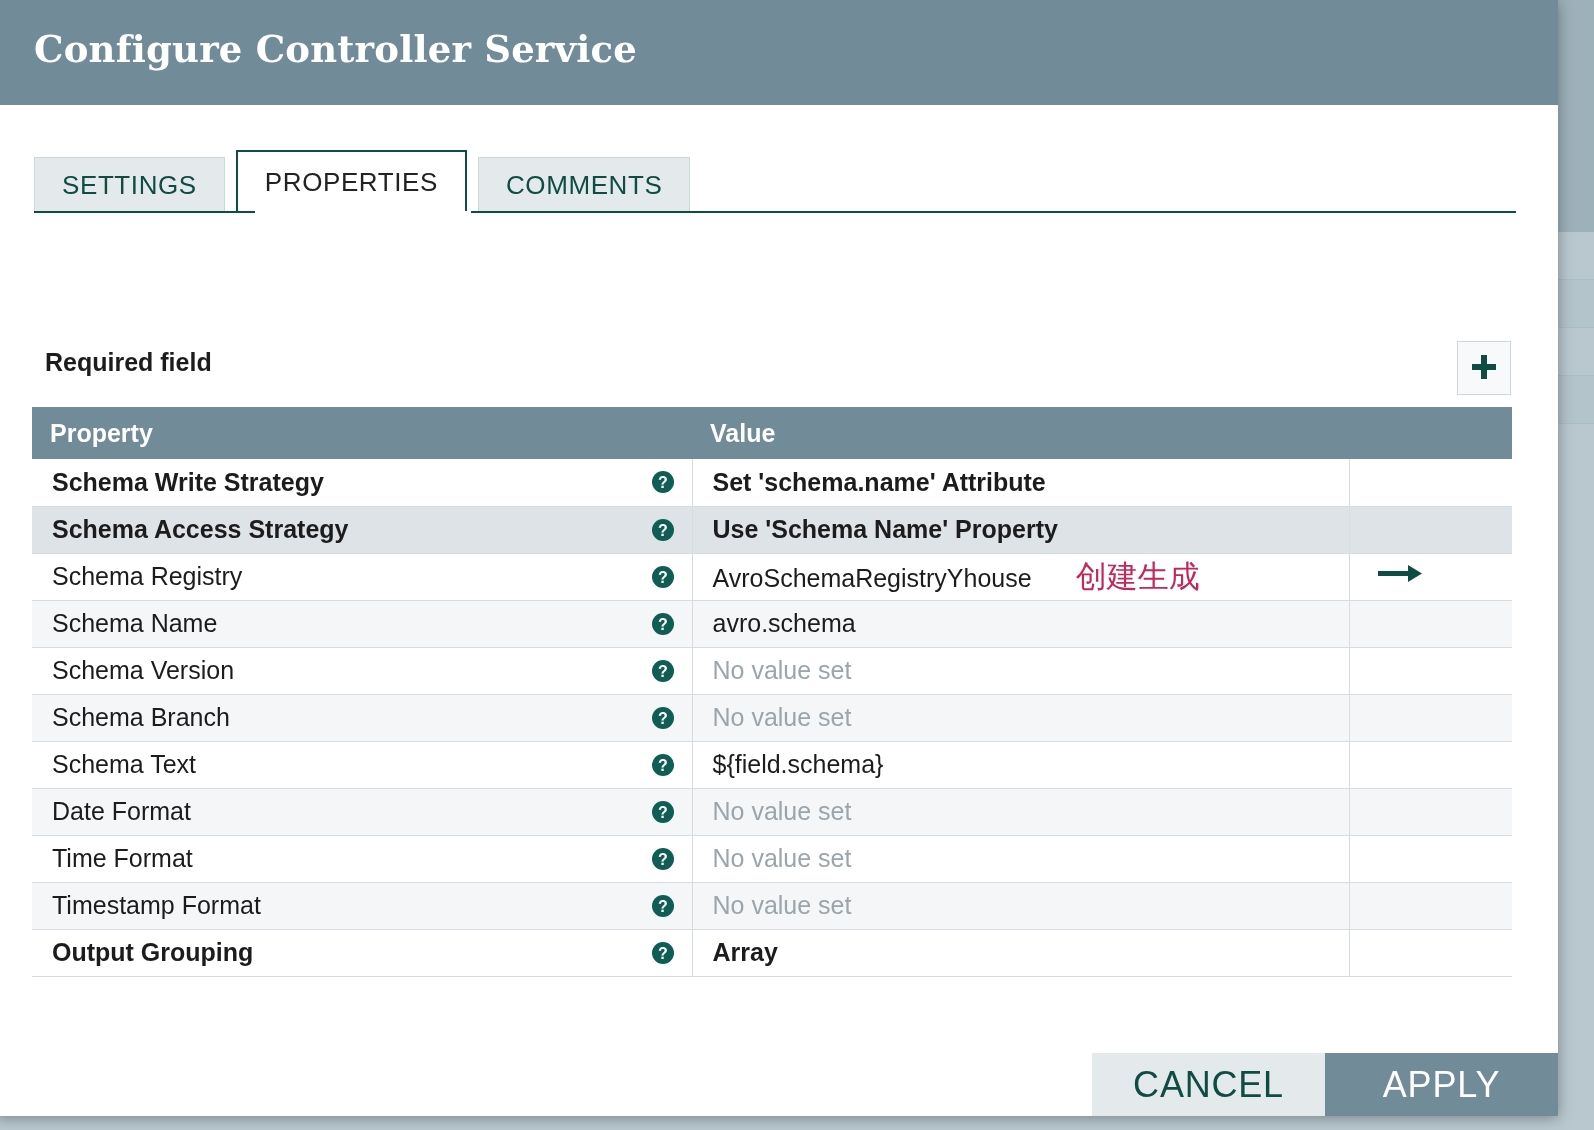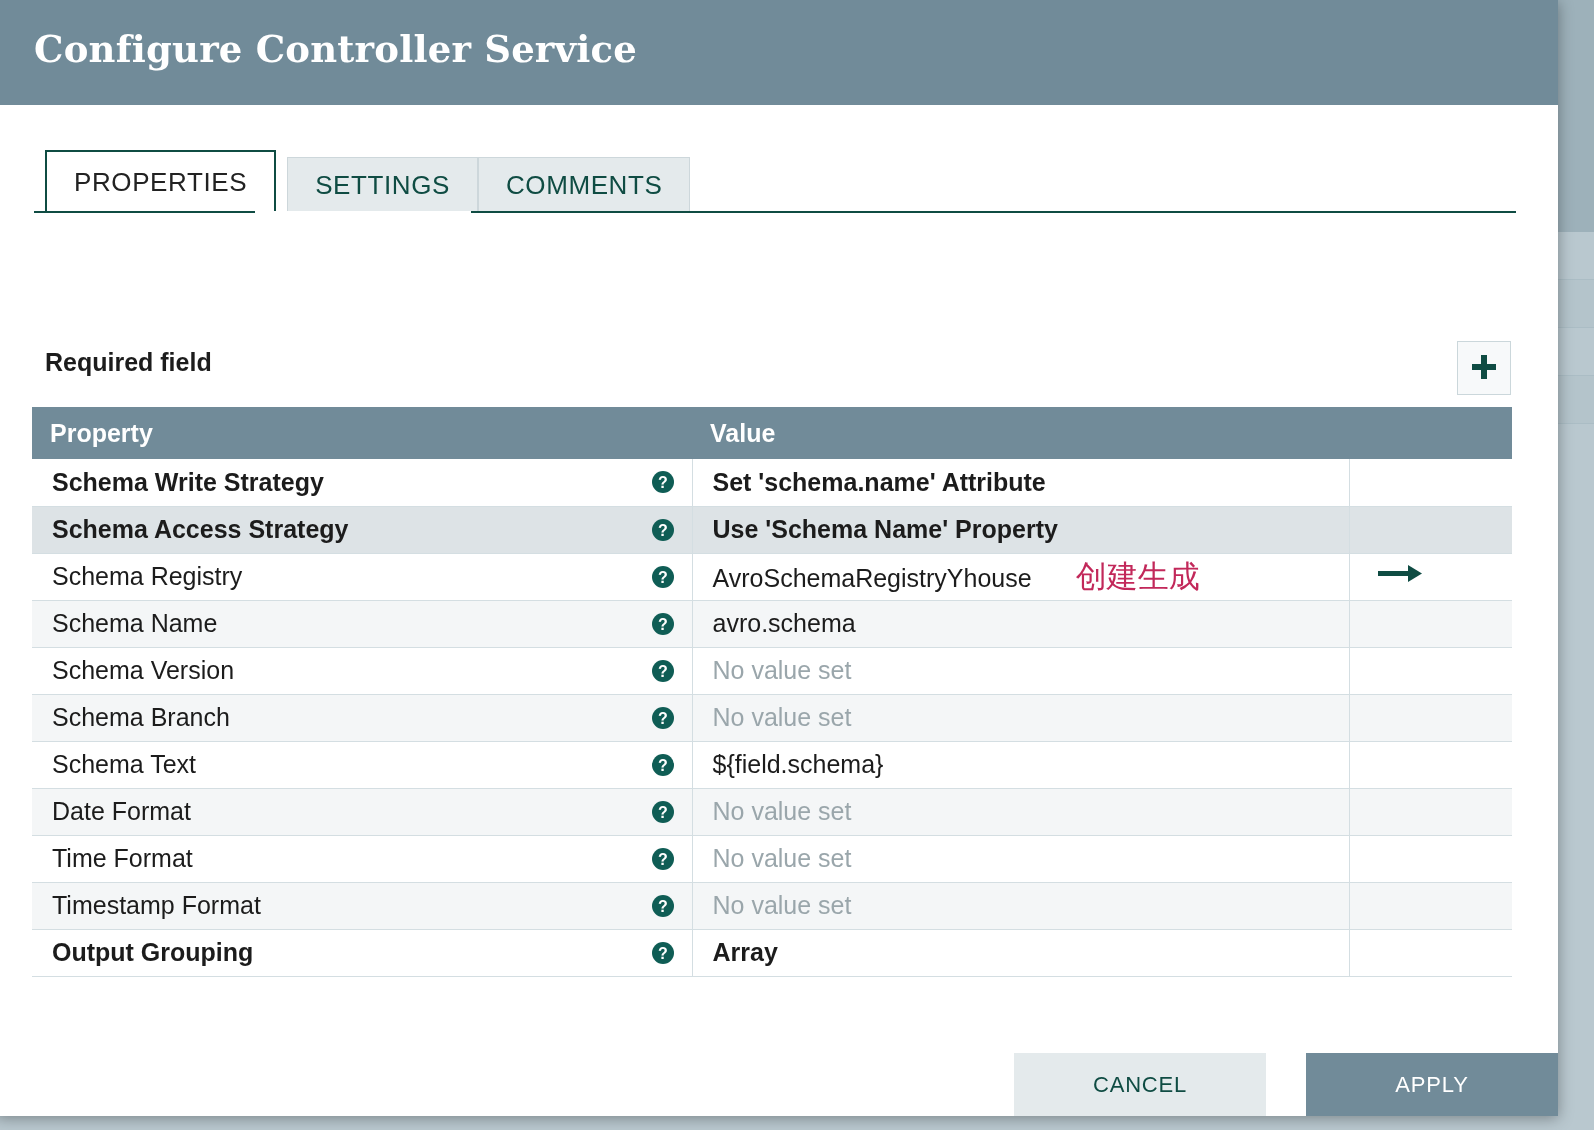--- a/index.html
+++ b/index.html
@@ -234,29 +234,28 @@
   .footer {
     position: absolute;
     left: 0;
     bottom: 0;
     width: 1562px;
     height: 63px;
     display: flex;
     justify-content: flex-end;
   }
   .btn {
-    width: 252px;
+    width: 233px;
     height: 63px;
     line-height: 63px;
     text-align: center;
-    font-size: 22px;
+    font-size: 36px;
     letter-spacing: 0.8px;
     cursor: pointer;
     box-sizing: border-box;
-    margin-left: 40px;
   }
   .btn.cancel { background: #e4eaec; color: #0f4c43; }
   .btn.apply  { background: #718b99; color: #ffffff; }
 </style>
 </head>
 <body>
 
 <div id="bg-page">
   <div id="bg-list">
     <div class="bg-header"></div>
@@ -272,25 +271,25 @@
 
 <div id="dialog">
 
   <div class="dlg-titlebar">
     <div class="dlg-title">Configure Controller Service</div>
   </div>
 
   <div class="dlg-body">
 
     <div class="tabs">
+      <div class="tab">
+        <span>SETTINGS</span>
+      </div>
       <div class="tab active">
         <span>PROPERTIES</span>
-      </div>
-      <div class="tab">
-        <span>SETTINGS</span>
       </div>
       <div class="tab">
         <span>COMMENTS</span>
       </div>
     </div>
     <div class="tab-underline"></div>
     <div class="tab-underline-gap"></div>
 
     <div class="req-field">Required field</div>
     <div class="add-btn">

